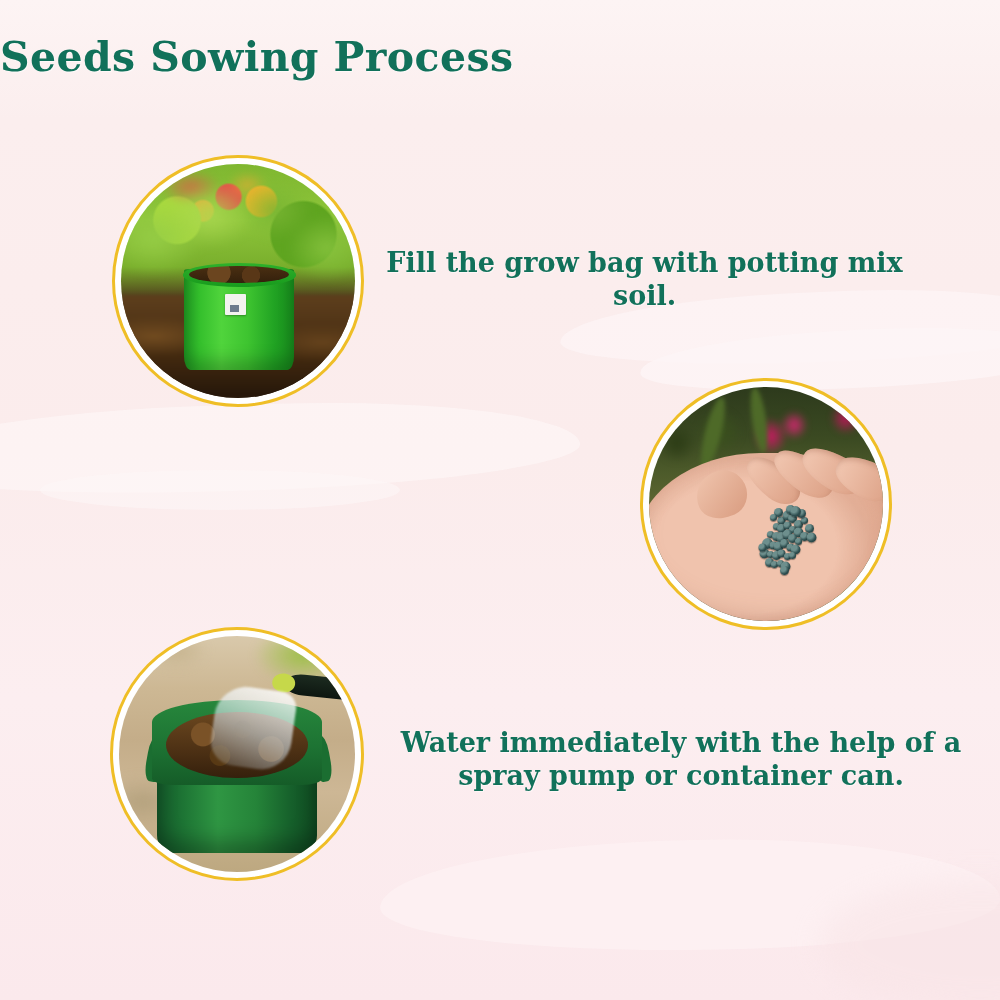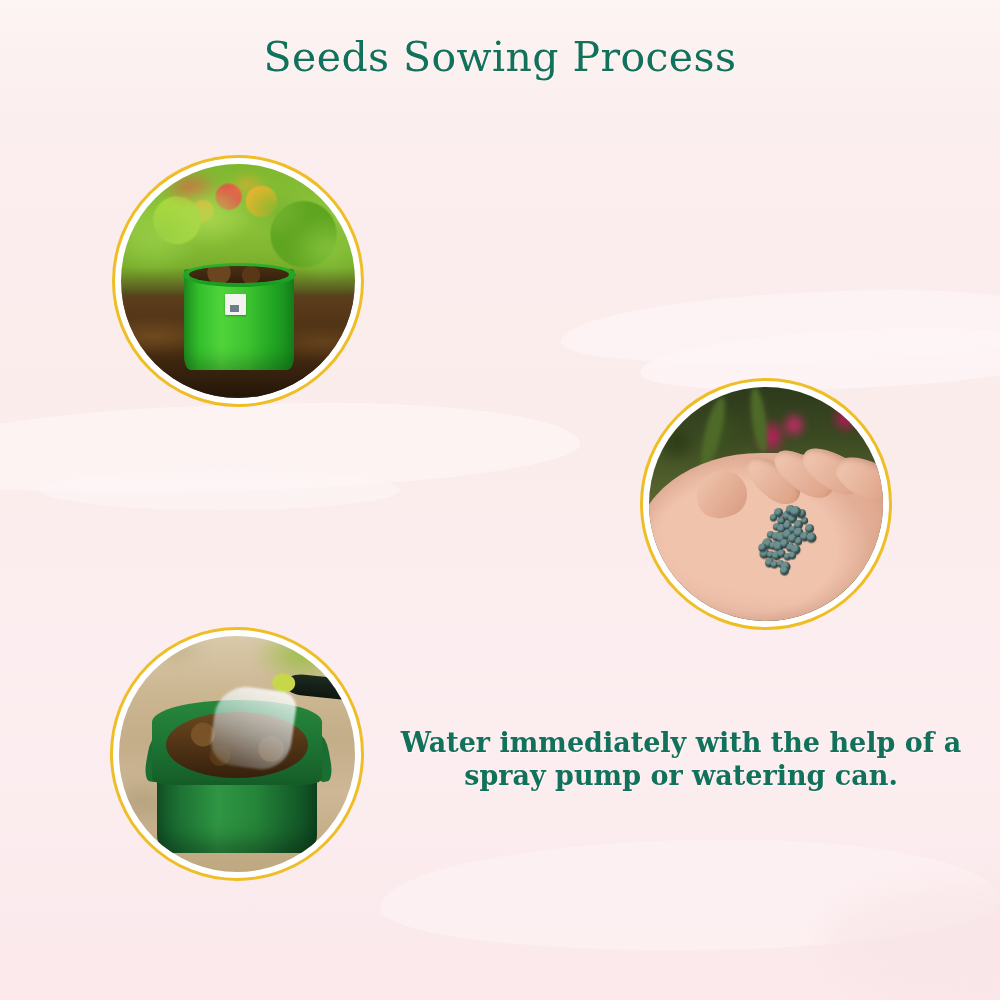--- a/index.html
+++ b/index.html
@@ -76,23 +76,22 @@
     border-radius: 50%;
     background: #fdf6f6;
     opacity: .6;
   }
 
   
   .title {
     position: absolute;
     left: 0; right: 0;
     top: 33px;
-    text-align: center;
     font-family: "DejaVu Serif", "Liberation Serif", serif;
-    font-weight: 400;
+    font-weight: 700;
     font-size: 41px;
     letter-spacing: .4px;
     color: #11715A;
     text-shadow: 1px 1px 0 rgba(255,255,255,.55);
   }
 
   
   .photo-circle {
     position: absolute;
     border-radius: 50%;
@@ -363,20 +362,21 @@
       <div class="scene-growbag">
         <div class="blur-foliage"></div>
         <div class="soil-ground"></div>
         <div class="pot-body"></div>
         <div class="pot-rim"></div>
         <div class="pot-soil"></div>
         <div class="pot-label"></div>
       </div>
     </div>
   </div>
+  <div class="caption" id="caption-1">Fill the grow bag with potting mix soil.</div>
 
   <div class="photo-circle" id="circle-2">
     <div class="inner">
       <div class="scene-seeds">
         <div class="bg-flowers"></div>
         <div class="leaf l1"></div>
         <div class="leaf l2"></div>
         <div class="leaf l3"></div>
         <div class="leaf l4"></div>
         <div class="palm"></div>
@@ -440,15 +440,15 @@
         <div class="handle hl"></div>
         <div class="handle hr"></div>
         <div class="bag-body"></div>
         <div class="bag-top"></div>
         <div class="soil-top"></div>
         <div class="spout"></div>
         <div class="stream"></div>
       </div>
     </div>
   </div>
-  <div class="caption" id="caption-3">Water immediately with the help of a spray pump or watering can.</div>
+  <div class="caption" id="caption-3">Water immediately with the help of a spray pump or container can.</div>
 
 </div>
 
 </body></html>

